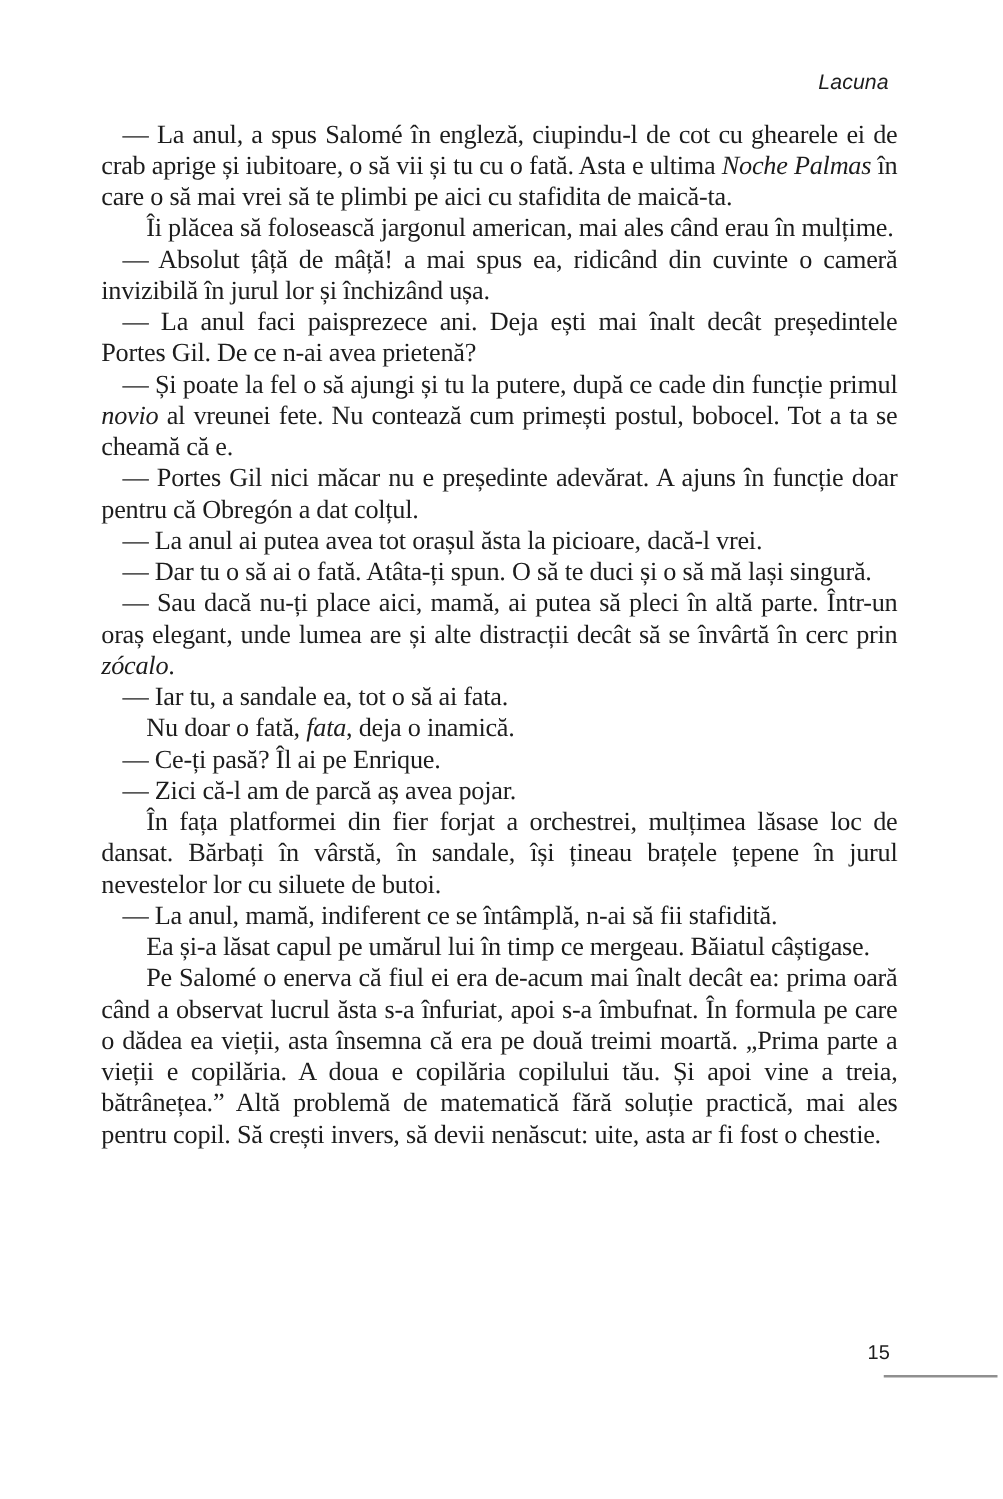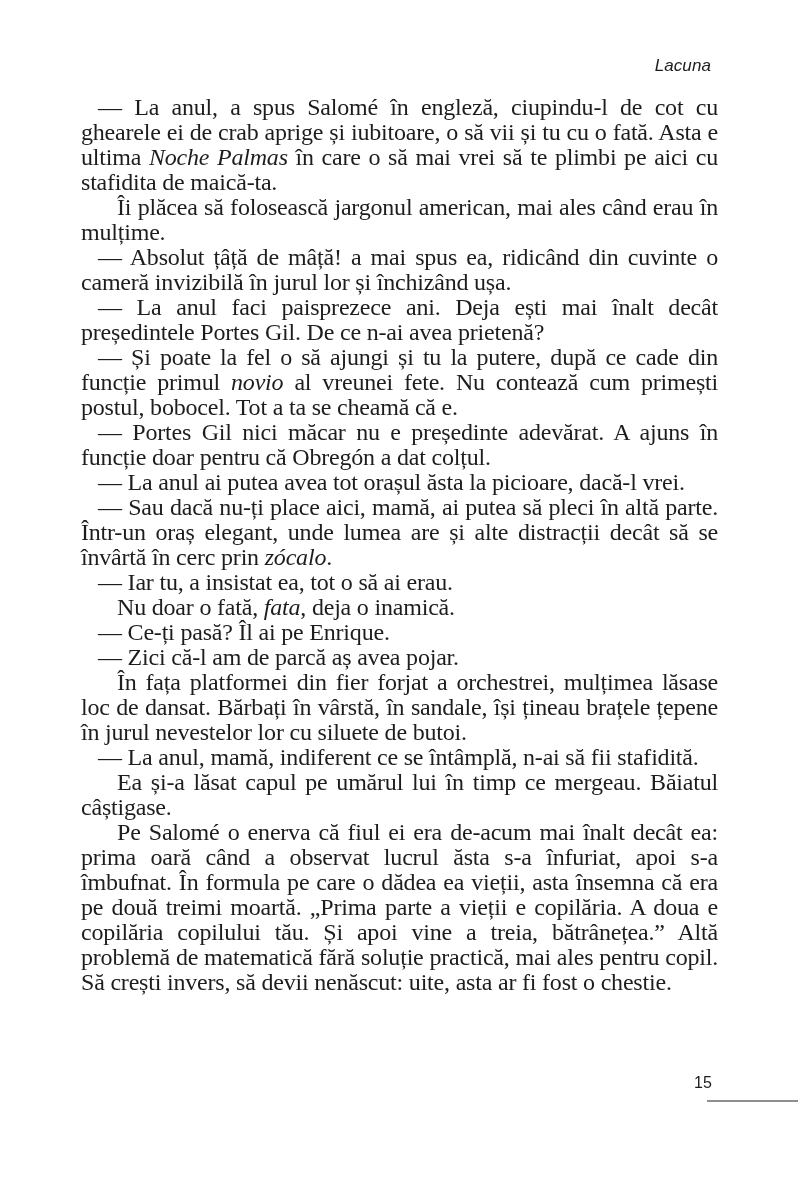--- a/index.html
+++ b/index.html
@@ -28,21 +28,21 @@
     font-style: italic;
     font-size: 17px;
     letter-spacing: 0.1px;
     color: var(--text, #1d1d1d);
   }
   .text-block {
     position: absolute;
     top: 95px;
     left: 81px;
     width: 637px;
-    font-size: 24px;
+    font-size: 21px;
     line-height: 25px;
     letter-spacing: -0.2px;
     text-align: justify;
     color: var(--text, #1d1d1d);
   }
   .text-block p {
     margin: 0;
     padding: 0;
   }
   .text-block p.dialogue { text-indent: 17px; }
@@ -80,22 +80,23 @@
   </div>
 
   <main class="text-block" id="text-block">
       <p class="dialogue"><span>— La anul, a spus Salomé în engleză, ciupindu-l de cot cu ghearele ei de crab aprige și iubitoare, o să vii și tu cu o fată. Asta e ultima </span><em>Noche Palmas</em><span> în care o să mai vrei să te plimbi pe aici cu stafidita de maică-ta.</span></p>
       <p class="narrative"><span>Îi plăcea să folosească jargonul american, mai ales când erau în mulțime.</span></p>
       <p class="dialogue"><span>— Absolut țâță de mâță! a mai spus ea, ridicând din cuvinte o cameră invizibilă în jurul lor și închizând ușa.</span></p>
       <p class="dialogue"><span>— La anul faci paisprezece ani. Deja ești mai înalt decât președintele Portes Gil. De ce n-ai avea prietenă?</span></p>
       <p class="dialogue"><span>— Și poate la fel o să ajungi și tu la putere, după ce cade din funcție primul </span><em>novio</em><span> al vreunei fete. Nu contează cum primești postul, bobocel. Tot a ta se cheamă că e.</span></p>
       <p class="dialogue"><span>— Portes Gil nici măcar nu e președinte adevărat. A ajuns în funcție doar pentru că Obregón a dat colțul.</span></p>
       <p class="dialogue"><span>— La anul ai putea avea tot orașul ăsta la picioare, dacă-l vrei.</span></p>
+      <p class="dialogue"><span>— Dar tu o să ai o fată. Atâta-ți spun. O să te duci și o să mă lași singură.</span></p>
       <p class="dialogue"><span>— Sau dacă nu-ți place aici, mamă, ai putea să pleci în altă parte. Într-un oraș elegant, unde lumea are și alte distracții decât să se învârtă în cerc prin </span><em>zócalo</em><span>.</span></p>
-      <p class="dialogue"><span>— Iar tu, a insistat ea, tot o să ai erau.</span></p>
+      <p class="dialogue"><span>— Iar tu, a sandale ea, tot o să ai fata.</span></p>
       <p class="narrative"><span>Nu doar o fată, </span><em>fata</em><span>, deja o inamică.</span></p>
       <p class="dialogue"><span>— Ce-ți pasă? Îl ai pe Enrique.</span></p>
       <p class="dialogue"><span>— Zici că-l am de parcă aș avea pojar.</span></p>
       <p class="narrative"><span>În fața platformei din fier forjat a orchestrei, mulțimea lăsase loc de dansat. Bărbați în vârstă, în sandale, își țineau brațele țepene în jurul nevestelor lor cu siluete de butoi.</span></p>
       <p class="dialogue"><span>— La anul, mamă, indiferent ce se întâmplă, n-ai să fii stafidită.</span></p>
       <p class="narrative"><span>Ea și-a lăsat capul pe umărul lui în timp ce mergeau. Băiatul câștigase.</span></p>
       <p class="narrative"><span>Pe Salomé o enerva că fiul ei era de-acum mai înalt decât ea: prima oară când a observat lucrul ăsta s-a înfuriat, apoi s-a îmbufnat. În formula pe care o dădea ea vieții, asta însemna că era pe două treimi moartă. „Prima parte a vieții e copilăria. A doua e copilăria copilului tău. Și apoi vine a treia, bătrânețea.” Altă problemă de matematică fără soluție practică, mai ales pentru copil. Să crești invers, să devii nenăscut: uite, asta ar fi fost o chestie.</span></p>
     </main>
 
   <span class="folio-number">15</span>

